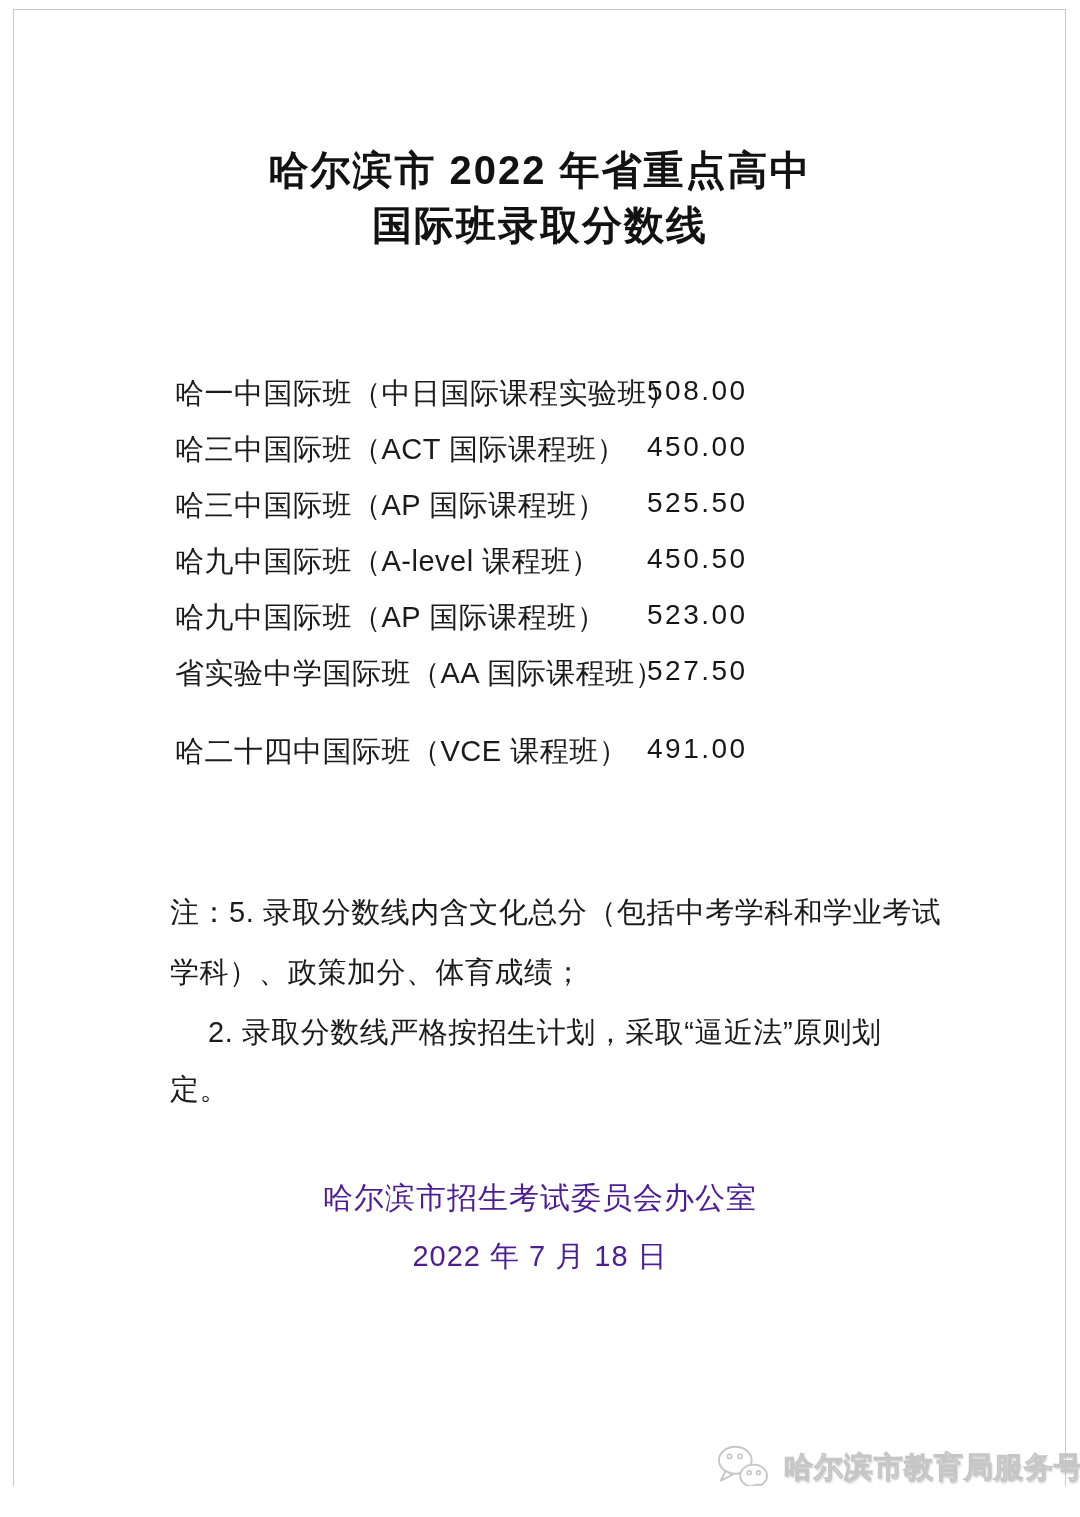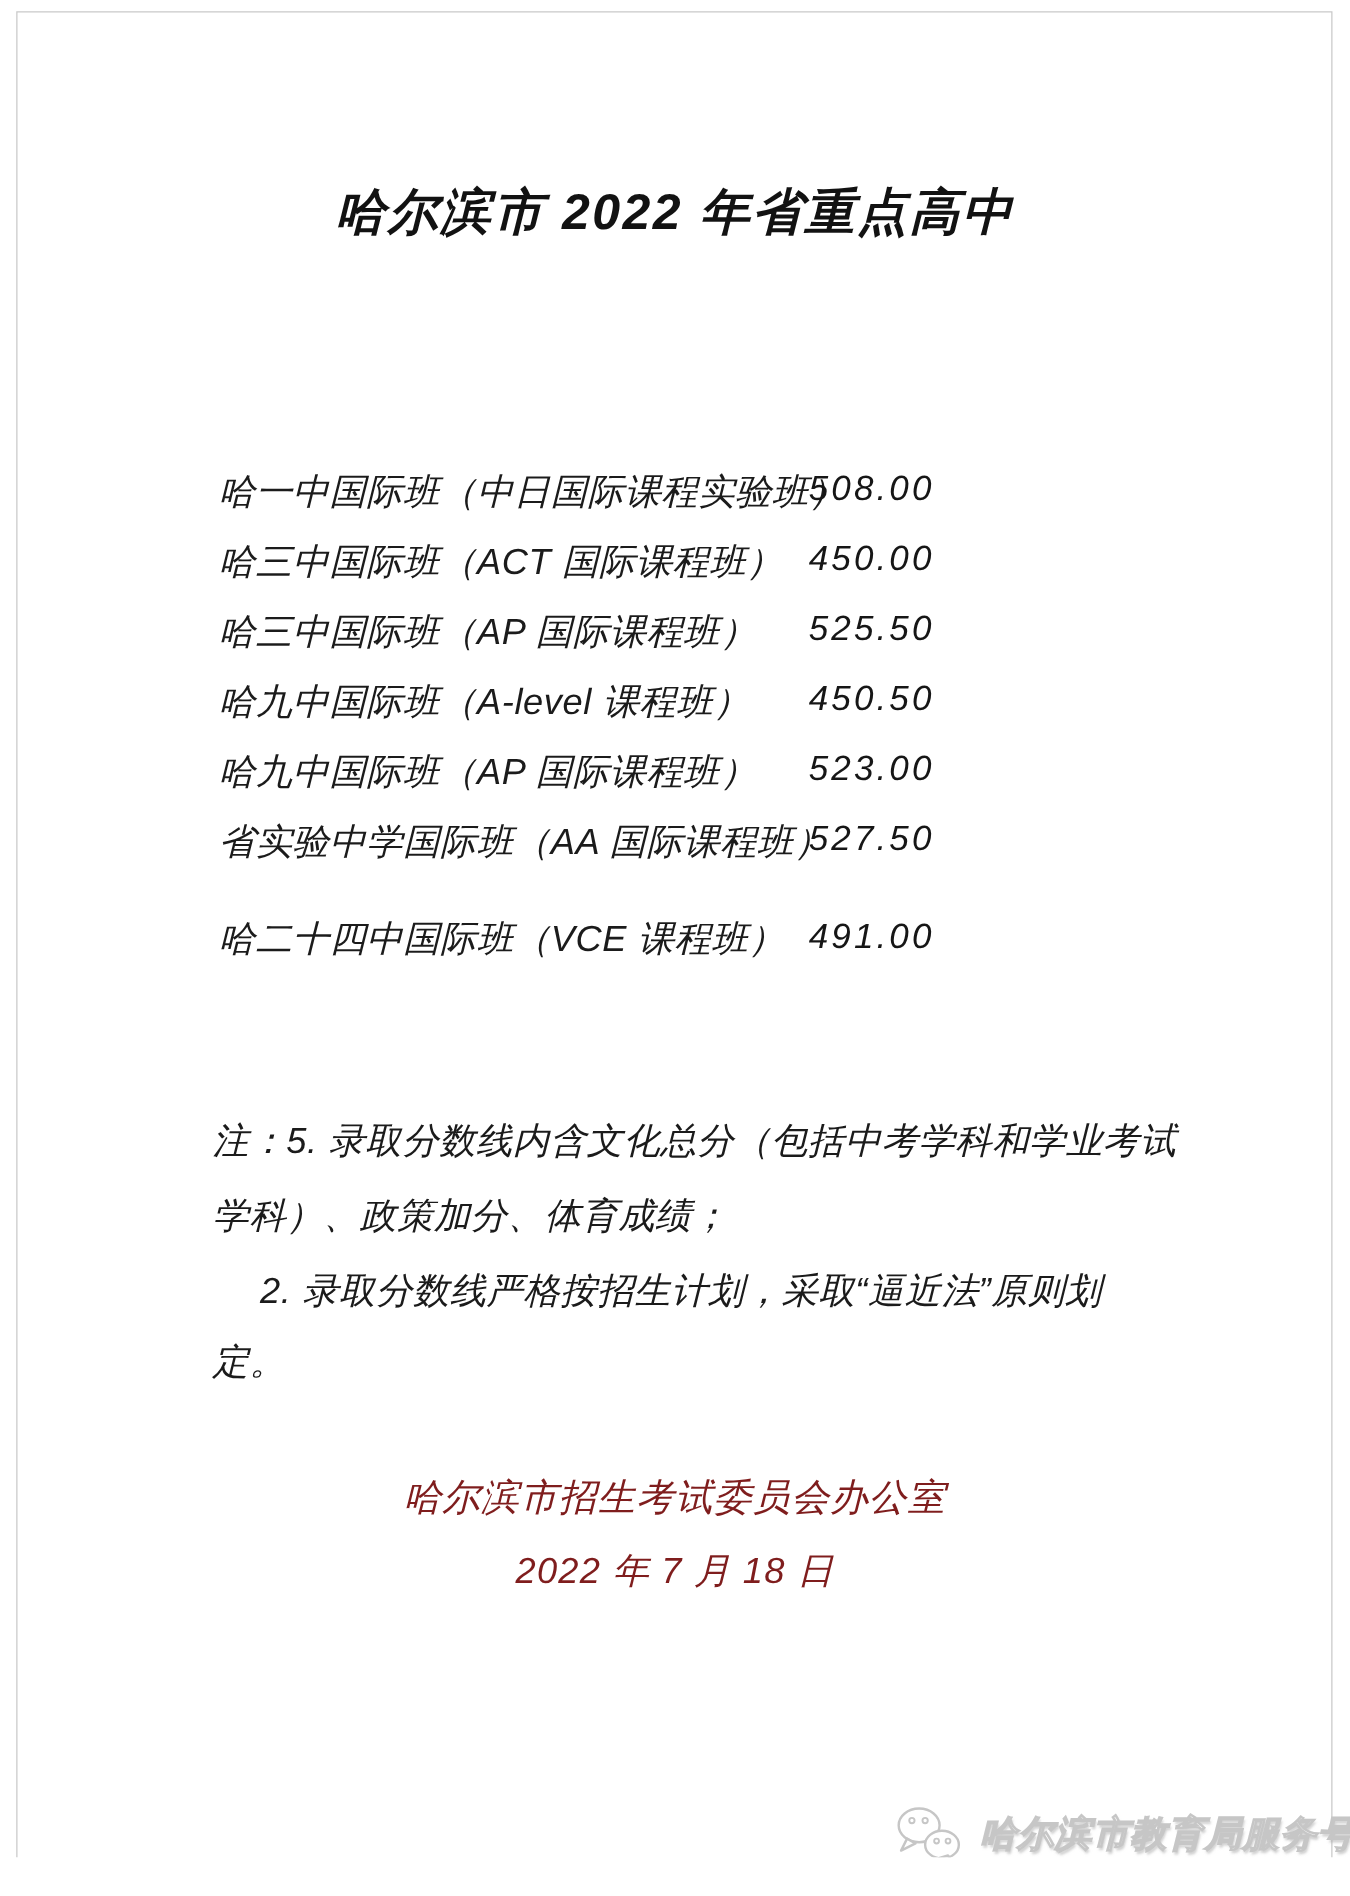--- a/index.html
+++ b/index.html
@@ -8,21 +8,20 @@
     background: #ffffff;
   }
   .canvas {
     position: relative;
     width: 1080px;
     height: 1486px;
     background: #ffffff;
     overflow: hidden;
     font-family: "Liberation Sans", "DejaVu Sans", sans-serif;
     color: #1d1d1d;
-    font-style: italic;
   }
   .page-border {
     position: absolute;
     left: 13px;
     top: 9px;
     width: 1053px;
     height: 1493px;
     border: 1px solid #c9c9c9;
     background: #ffffff;
     box-sizing: border-box;
@@ -88,21 +87,21 @@
   .note-3 { left: 208px; top: 1013px; }
   .note-4 { left: 170px; top: 1070px; }
 
   .footer-line {
     position: absolute;
     left: 0;
     width: 1080px;
     text-align: center;
     font-size: 30px;
     font-weight: 500;
-    color: #7f1d1d;
+    color: #4c1d95;
     white-space: pre;
     letter-spacing: 1px;
   }
   .footer-signature { top: 1178px; }
   .footer-date { top: 1237px; font-size: 29px; }
 
   .watermark {
     position: absolute;
     left: 712px;
     top: 1442px;
@@ -126,20 +125,21 @@
   }
 </style>
 </head>
 <body>
 
 <div class="canvas">
 
   <div class="page-border"></div>
 
   <div class="doc-title line1">哈尔滨市 2022 年省重点高中</div>
+  <div class="doc-title line2">国际班录取分数线</div>
 
   <div class="score-row row-1">
     <span class="school-label">哈一中国际班（中日国际课程实验班）</span>
     <span class="score-value">508.00</span>
   </div>
   <div class="score-row row-2">
     <span class="school-label">哈三中国际班（ACT 国际课程班）</span>
     <span class="score-value">450.00</span>
   </div>
   <div class="score-row row-3">

